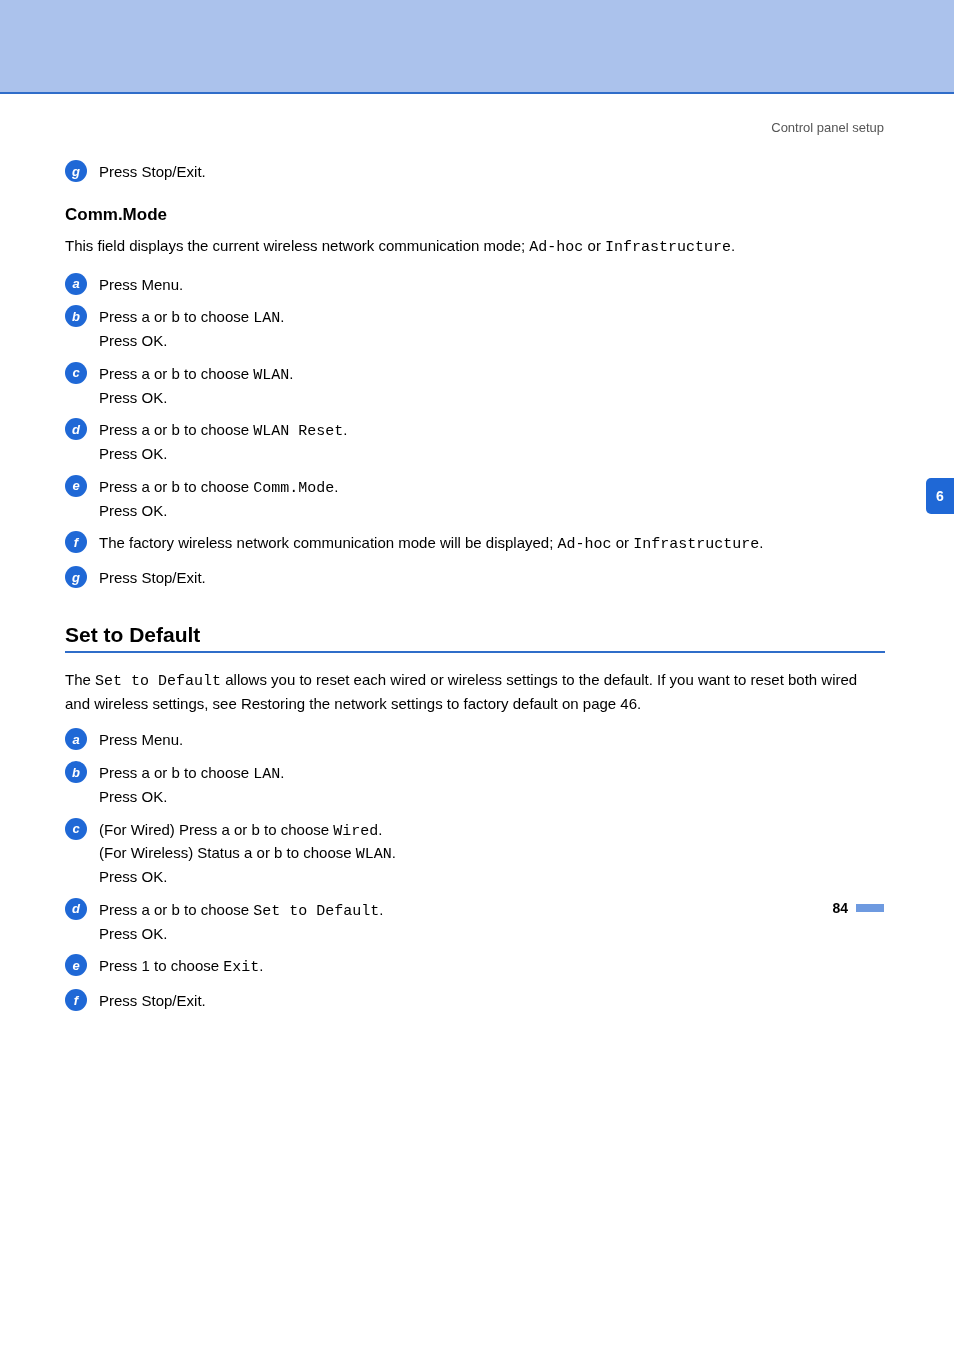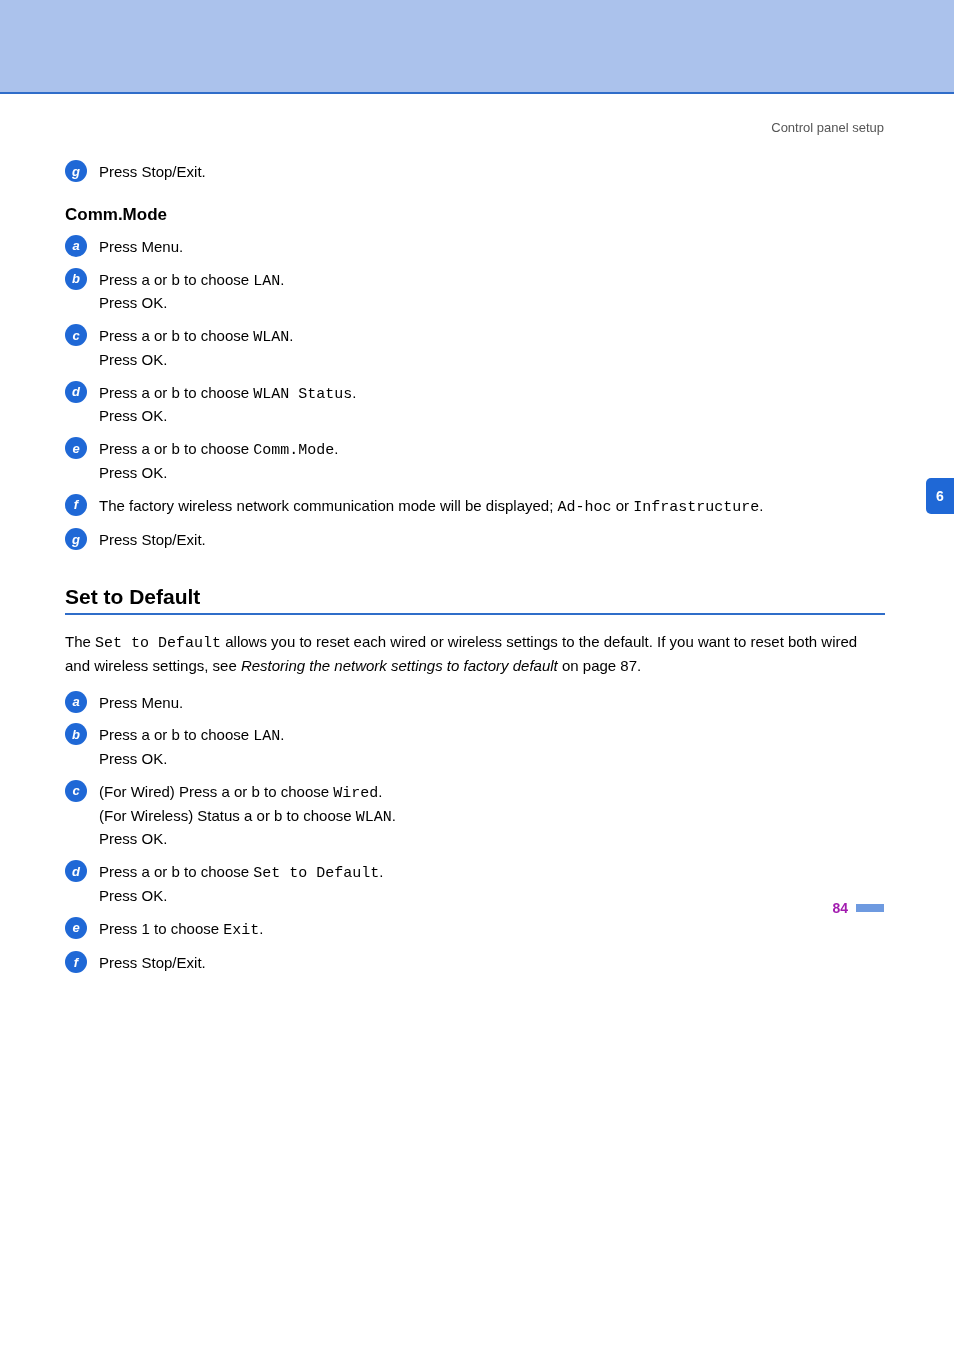--- a/index.html
+++ b/index.html
@@ -8,28 +8,28 @@
   .topbar { position: absolute; left: 0; top: 0; width: 100%; height: 92px; background: #abc2ec; }
   .rule-top { position: absolute; left: 0; top: 92px; width: 100%; height: 2px; background: #2f6dc9; }
   .header-right { position: absolute; right: 70px; top: 120px; font-size: 13px; color: #555; }
   .content { position: absolute; left: 65px; top: 160px; width: 820px; }
   .step { display: flex; align-items: flex-start; margin-bottom: 10px; }
   .badge { flex: 0 0 22px; width: 22px; height: 22px; border-radius: 11px; background: #1f68d6; color: #fff; font-size: 13px; font-weight: bold; display: flex; align-items: center; justify-content: center; margin-right: 12px; font-style: italic; }
   .step-body { flex: 1; font-size: 15px; line-height: 1.45; padding-top: 1px; }
   .bold { font-weight: normal; }
   .mono { font-family: "Courier New", Courier, monospace; }
   .arrow { font-family: Arial, sans-serif; }
-  .italic { font-style: italic; }
+  .italic { }
   .h3 { font-size: 17px; font-weight: bold; margin-top: 22px; margin-bottom: 10px; }
   .intro { font-size: 15px; line-height: 1.45; margin-bottom: 14px; }
   .h2 { font-size: 21px; font-weight: bold; margin-top: 34px; margin-bottom: 4px; }
   .h2-rule { height: 2px; background: #2f6dc9; width: 100%; margin-bottom: 16px; }
   .side-tab { position: absolute; right: 0; top: 478px; width: 28px; height: 36px; background: #1f68d6; border-top-left-radius: 5px; border-bottom-left-radius: 5px; color: #fff; display: flex; align-items: center; justify-content: center; font-size: 14px; font-weight: bold; }
   .footer { position: absolute; right: 70px; bottom: 130px; display: flex; align-items: center; gap: 8px; }
-  .page-num { font-size: 14px; font-weight: bold; color: #a21caf; }
+  .page-num { font-size: 14px; font-weight: bold; color: #000000; }
   .page-bar { width: 28px; height: 8px; background: #6e9ae0; }
 </style>
 </head>
 <body>
 
 <div class="page">
   <div class="topbar"></div>
   <div class="rule-top"></div>
   <div class="header-right">Control panel setup</div>
 
@@ -38,20 +38,23 @@
   <div class="content">
 
     <div class="step">
       <div class="badge">g</div>
       <div class="step-body">
         <span>Press </span><span class="bold">Stop/Exit</span><span>.</span>
       </div>
     </div>
 
     <div class="h3">Comm.Mode</div>
+    <div class="intro">
+      <span>This field displays the current wireless network communication mode; </span><span class="mono">Ad-hoc</span><span> or </span><span class="mono">Infrastructure</span><span>.</span>
+    </div>
 
     <div class="step">
       <div class="badge">a</div>
       <div class="step-body">
         <span>Press </span><span class="bold">Menu</span><span>.</span>
       </div>
     </div>
 
     <div class="step">
       <div class="badge">b</div>
@@ -65,21 +68,21 @@
       <div class="badge">c</div>
       <div class="step-body">
         <span>Press </span><span class="bold arrow">a</span><span> or </span><span class="bold arrow">b</span><span> to choose </span><span class="mono">WLAN</span><span>.</span><br>
         <span>Press </span><span class="bold">OK</span><span>.</span>
       </div>
     </div>
 
     <div class="step">
       <div class="badge">d</div>
       <div class="step-body">
-        <span>Press </span><span class="bold arrow">a</span><span> or </span><span class="bold arrow">b</span><span> to choose </span><span class="mono">WLAN Status</span><span>.</span><br>
+        <span>Press </span><span class="bold arrow">a</span><span> or </span><span class="bold arrow">b</span><span> to choose </span><span class="mono">WLAN Reset</span><span>.</span><br>
         <span>Press </span><span class="bold">OK</span><span>.</span>
       </div>
     </div>
 
     <div class="step">
       <div class="badge">e</div>
       <div class="step-body">
         <span>Press </span><span class="bold arrow">a</span><span> or </span><span class="bold arrow">b</span><span> to choose </span><span class="mono">Comm.Mode</span><span>.</span><br>
         <span>Press </span><span class="bold">OK</span><span>.</span>
       </div>
@@ -96,21 +99,21 @@
       <div class="badge">g</div>
       <div class="step-body">
         <span>Press </span><span class="bold">Stop/Exit</span><span>.</span>
       </div>
     </div>
 
     <div class="h2">Set to Default</div>
     <div class="h2-rule"></div>
 
     <div class="intro">
-      <span>The </span><span class="mono">Set to Default</span><span> allows you to reset each wired or wireless settings to the default. If you want to reset both wired and wireless settings, see </span><span class="italic">Restoring the network settings to factory default</span><span> on page 87.</span>
+      <span>The </span><span class="mono">Set to Default</span><span> allows you to reset each wired or wireless settings to the default. If you want to reset both wired and wireless settings, see </span><span class="italic">Restoring the network settings to factory default</span><span> on page 46.</span>
     </div>
 
     <div class="step">
       <div class="badge">a</div>
       <div class="step-body">
         <span>Press </span><span class="bold">Menu</span><span>.</span>
       </div>
     </div>
 
     <div class="step">

